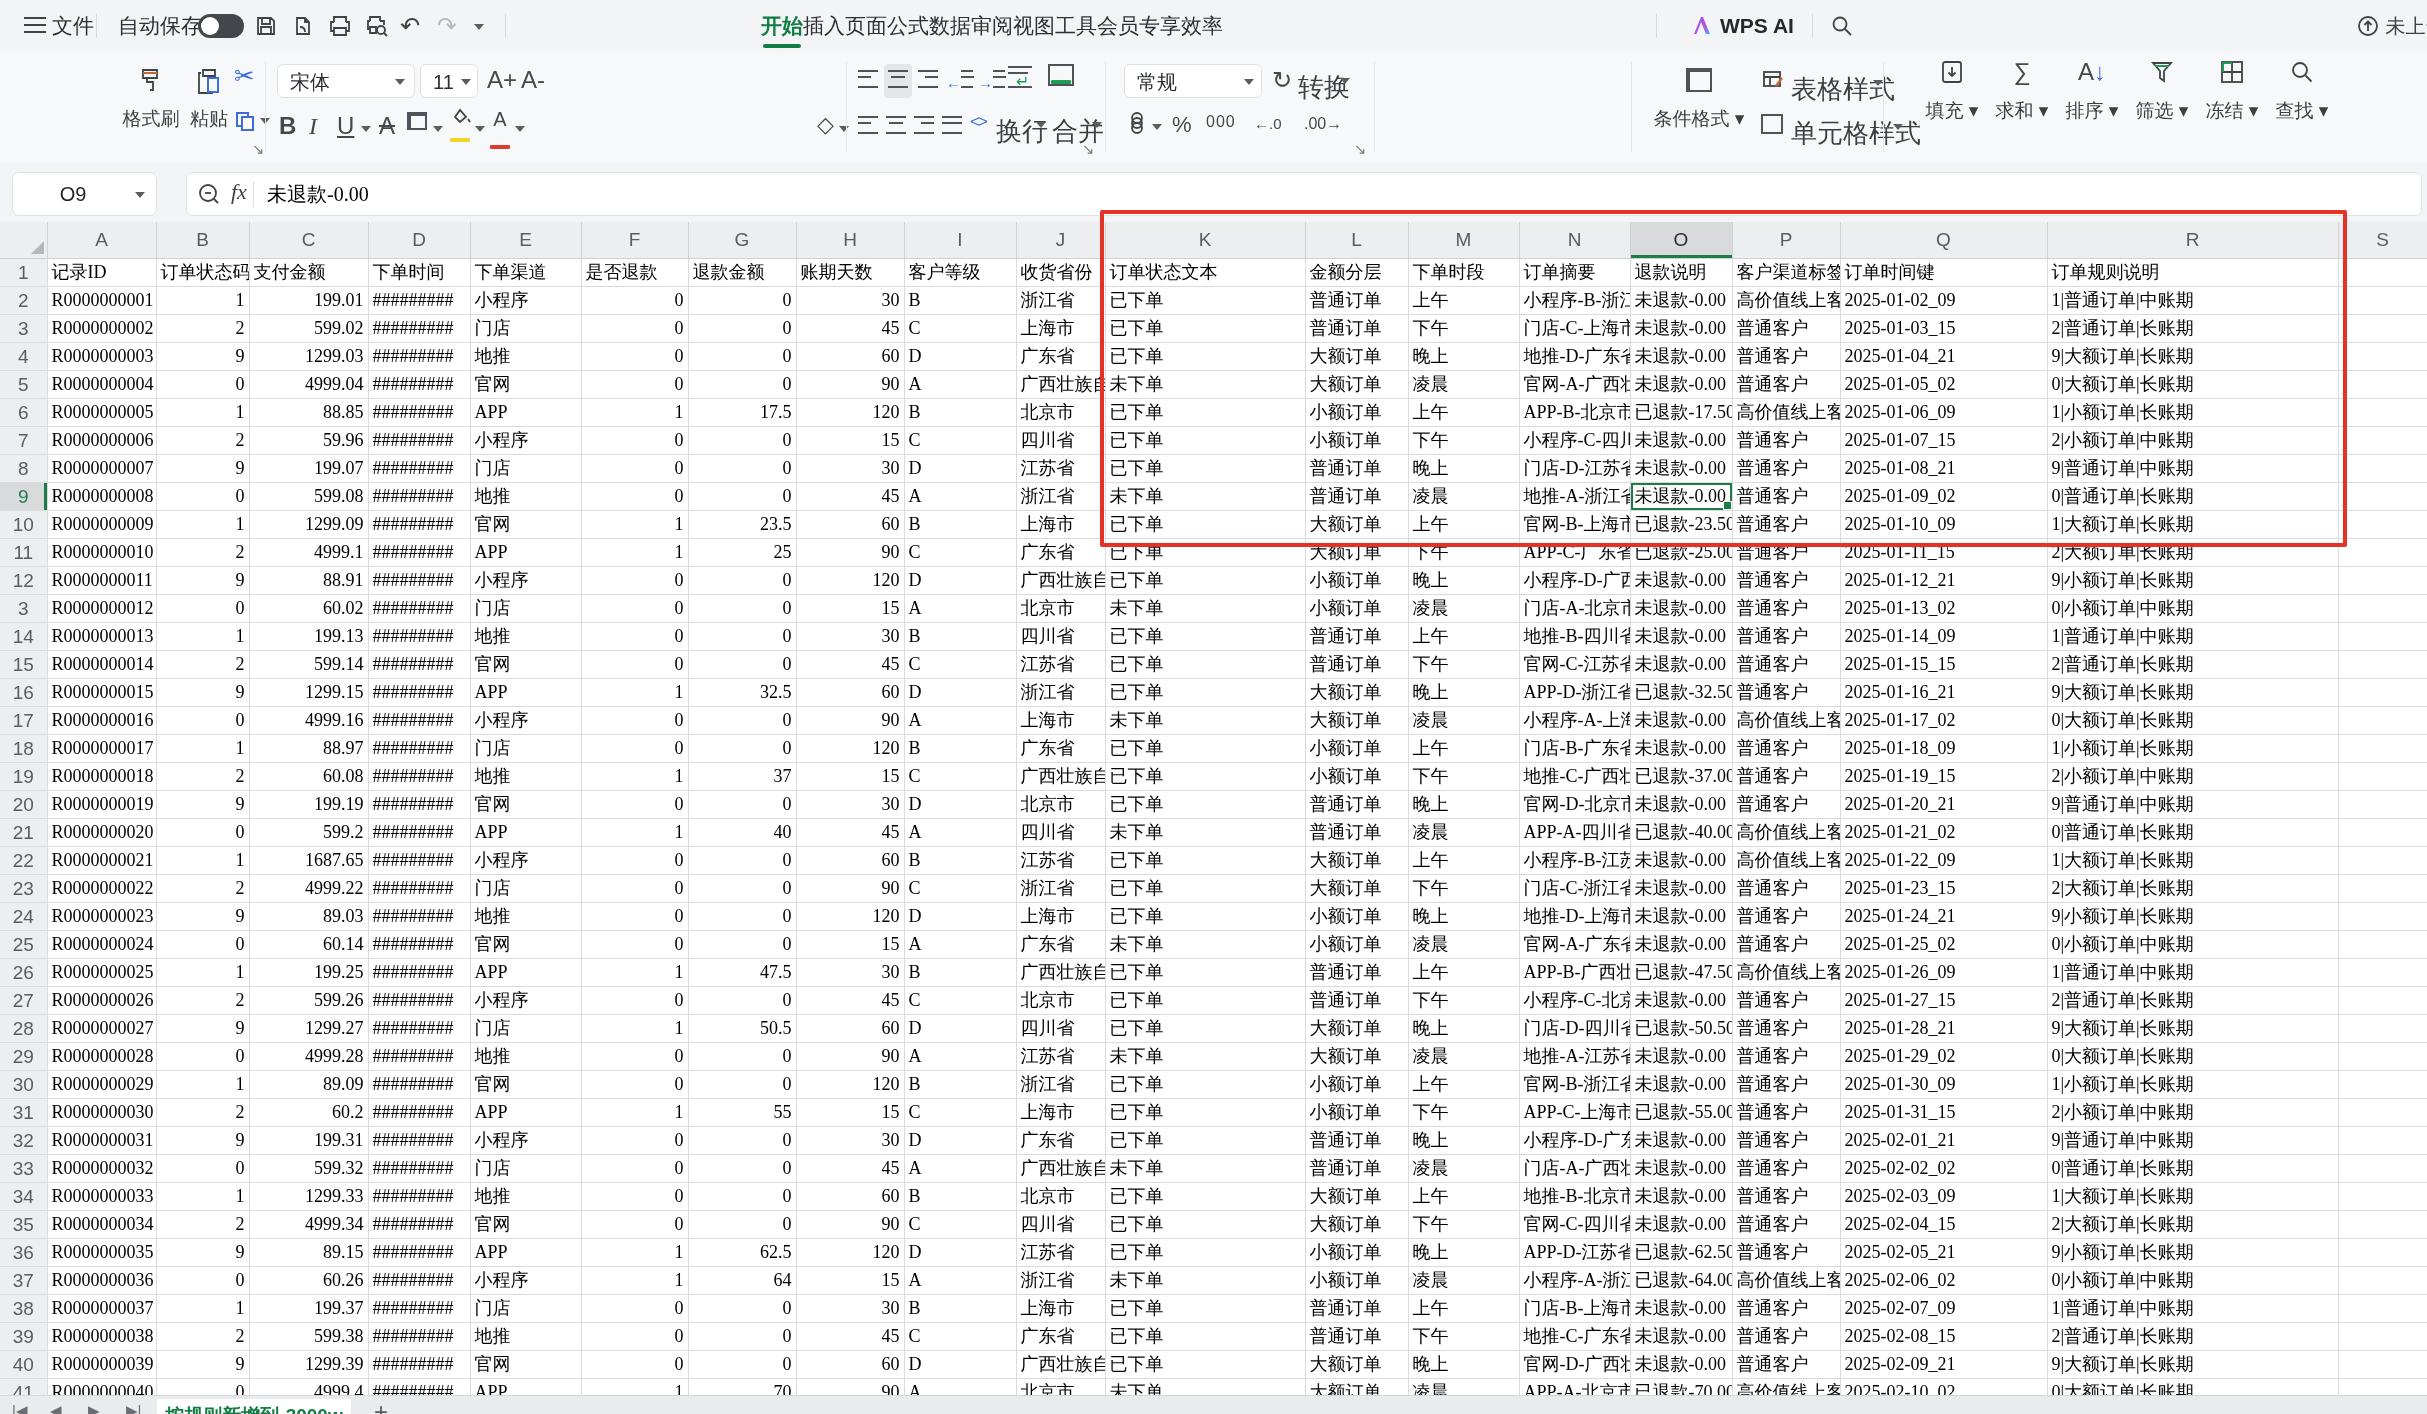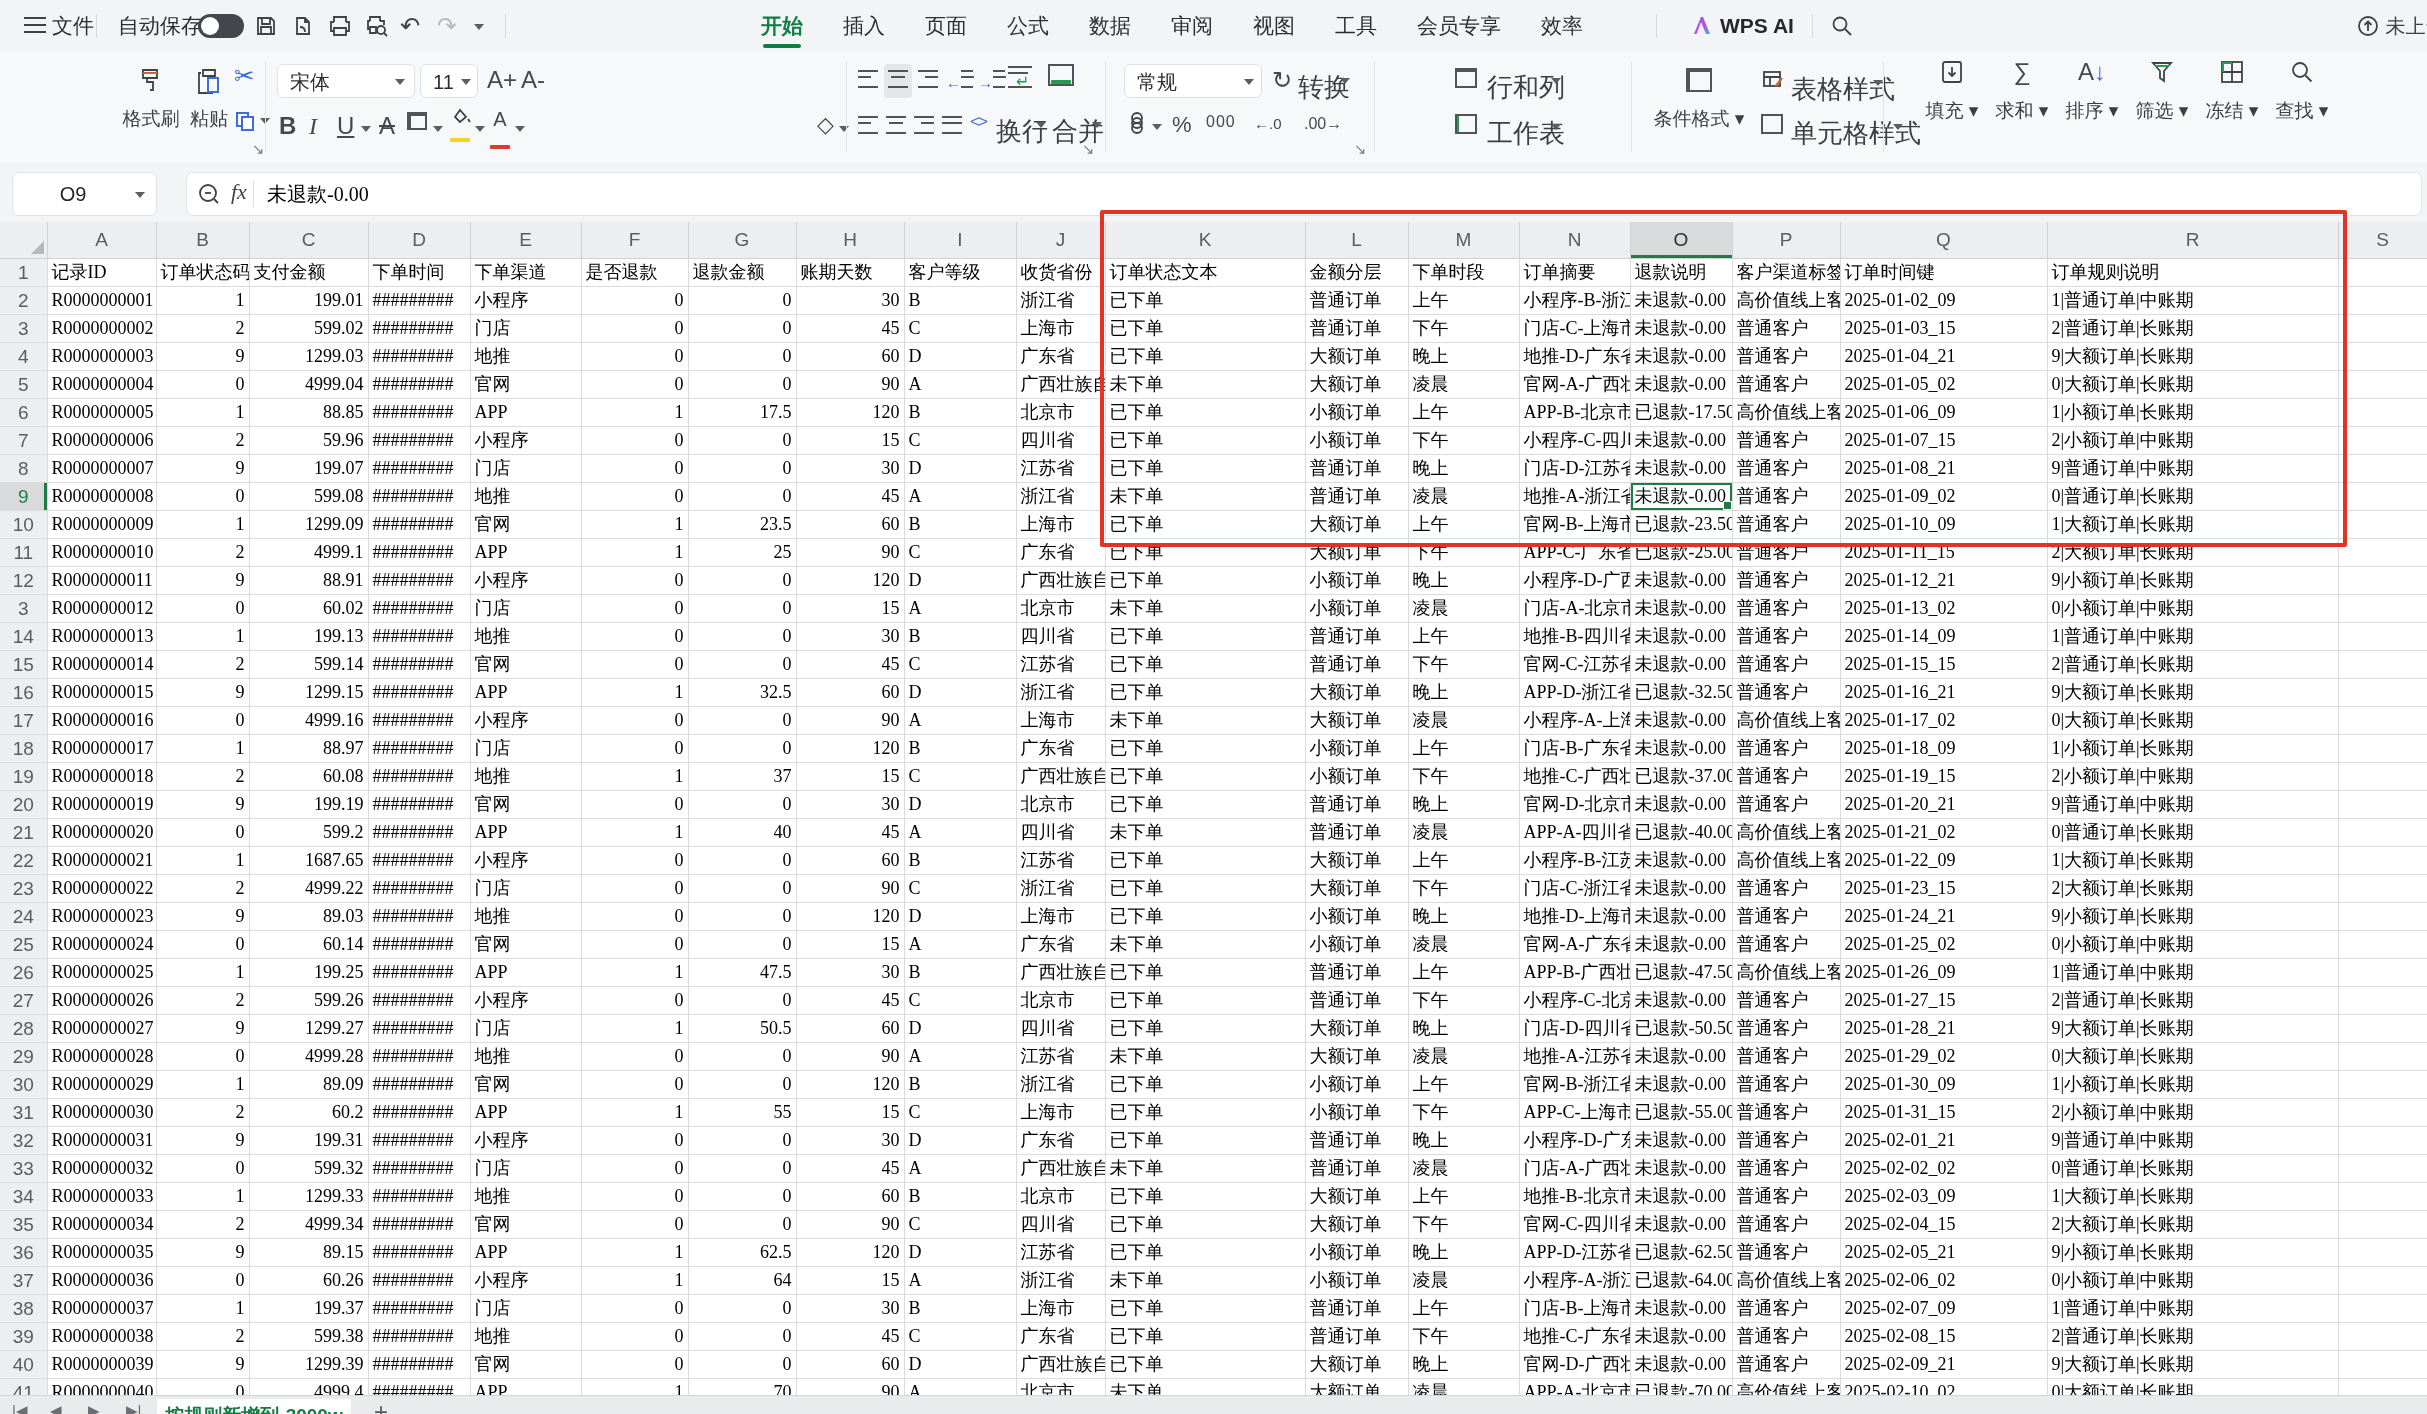--- a/index.html
+++ b/index.html
@@ -8,21 +8,21 @@
   
   #topbar{position:absolute;left:0;top:0;width:2427px;height:52px;background:#f3f4f6;}
   .tb{position:absolute;top:0;height:52px;line-height:52px;font-size:21px;white-space:nowrap;}
   .vdiv{position:absolute;top:14px;width:1px;height:24px;background:#d6d9dc;}
   #hamburger{position:absolute;left:24px;top:17px;width:22px;height:16px;}
   #hamburger i{display:block;height:2px;background:#3f4246;margin-bottom:5px;}
   #autosave-toggle{position:absolute;left:198px;top:14px;width:46px;height:24px;border-radius:12px;background:#43464b;}
   #autosave-toggle::after{content:"";position:absolute;left:3px;top:3px;width:18px;height:18px;border-radius:50%;background:#fff;}
   .qicon{position:absolute;top:14px;width:24px;height:24px;}
   .qicon svg{width:24px;height:24px;}
-  #tabs{position:absolute;left:761px;top:0;height:52px;display:flex;gap:40px;}
+  #tabs{position:absolute;left:761px;top:0;height:52px;display:flex;}
   .tab{height:52px;line-height:52px;font-size:21px;color:#2b2f34;position:relative;}
   .tab.active{color:#117c43;font-weight:bold;}
   .tab.active::after{content:"";position:absolute;left:2px;right:2px;bottom:4px;height:4px;border-radius:2px;background:#117c43;}
   #wpsai{position:absolute;left:1690px;top:13px;height:26px;display:flex;align-items:center;gap:6px;font-size:21px;font-weight:bold;color:#24272b;}
   #cloud{position:absolute;left:2356px;top:0;height:52px;line-height:52px;font-size:20px;color:#3f4246;white-space:nowrap;}
   
   #ribbon{position:absolute;left:0;top:52px;width:2427px;height:111px;background:#f7f8f9;border-bottom:1px solid #dcdfe1;}
   .rdiv{position:absolute;top:10px;width:1px;height:90px;background:#e3e5e7;}
   .grp{position:absolute;top:0;height:111px;}
   .bigbtn{position:absolute;top:8px;width:58px;text-align:center;}
@@ -248,28 +248,20 @@
       </span>
       <span class="chev" style="left:32px;top:72px"></span>
       <span class="rico" style="left:52px;top:62px;font-size:22px">%</span>
       <span class="rico" style="left:86px;top:62px;font-size:16px;letter-spacing:1px">000</span>
       <span class="rico" style="left:134px;top:64px;font-size:15px">←.0</span>
       <span class="rico" style="left:184px;top:64px;font-size:16px">.00→</span>
       <span class="launcher" style="left:234px;top:88px">↘</span>
     </div>
     <span class="rdiv" style="left:1374px"></span>
 
-    <div class="grp" style="left:1455px;width:170px">
-      <span style="position:absolute;left:0;top:16px"><span class="minibox" style="width:22px;height:20px;box-shadow:inset 0 9px 0 -7px #50545a"></span></span>
-      <span class="rlabel" style="left:32px;top:22px"><span>行和列</span></span>
-      <span class="chev" style="left:96px;top:26px"></span>
-      <span style="position:absolute;left:0;top:62px"><span class="minibox" style="width:22px;height:20px;box-shadow:inset 9px 0 0 -7px #1f9d55"></span></span>
-      <span class="rlabel" style="left:32px;top:68px"><span>工作表</span></span>
-      <span class="chev" style="left:96px;top:72px"></span>
-    </div>
     <span class="rdiv" style="left:1631px"></span>
 
     <div class="grp" style="left:1645px;width:235px">
       <div class="bigbtn" style="left:8px;width:92px">
         <div class="bi">
             <span class="minibox" style="width:26px;height:24px;box-shadow:inset 0 11px 0 -9px #50545a, inset 12px 0 0 -10px #50545a"></span>
           </div>
         <div class="blabel"><span>条件格式</span> ▾</div>
       </div>
       <span style="position:absolute;left:116px;top:16px">

